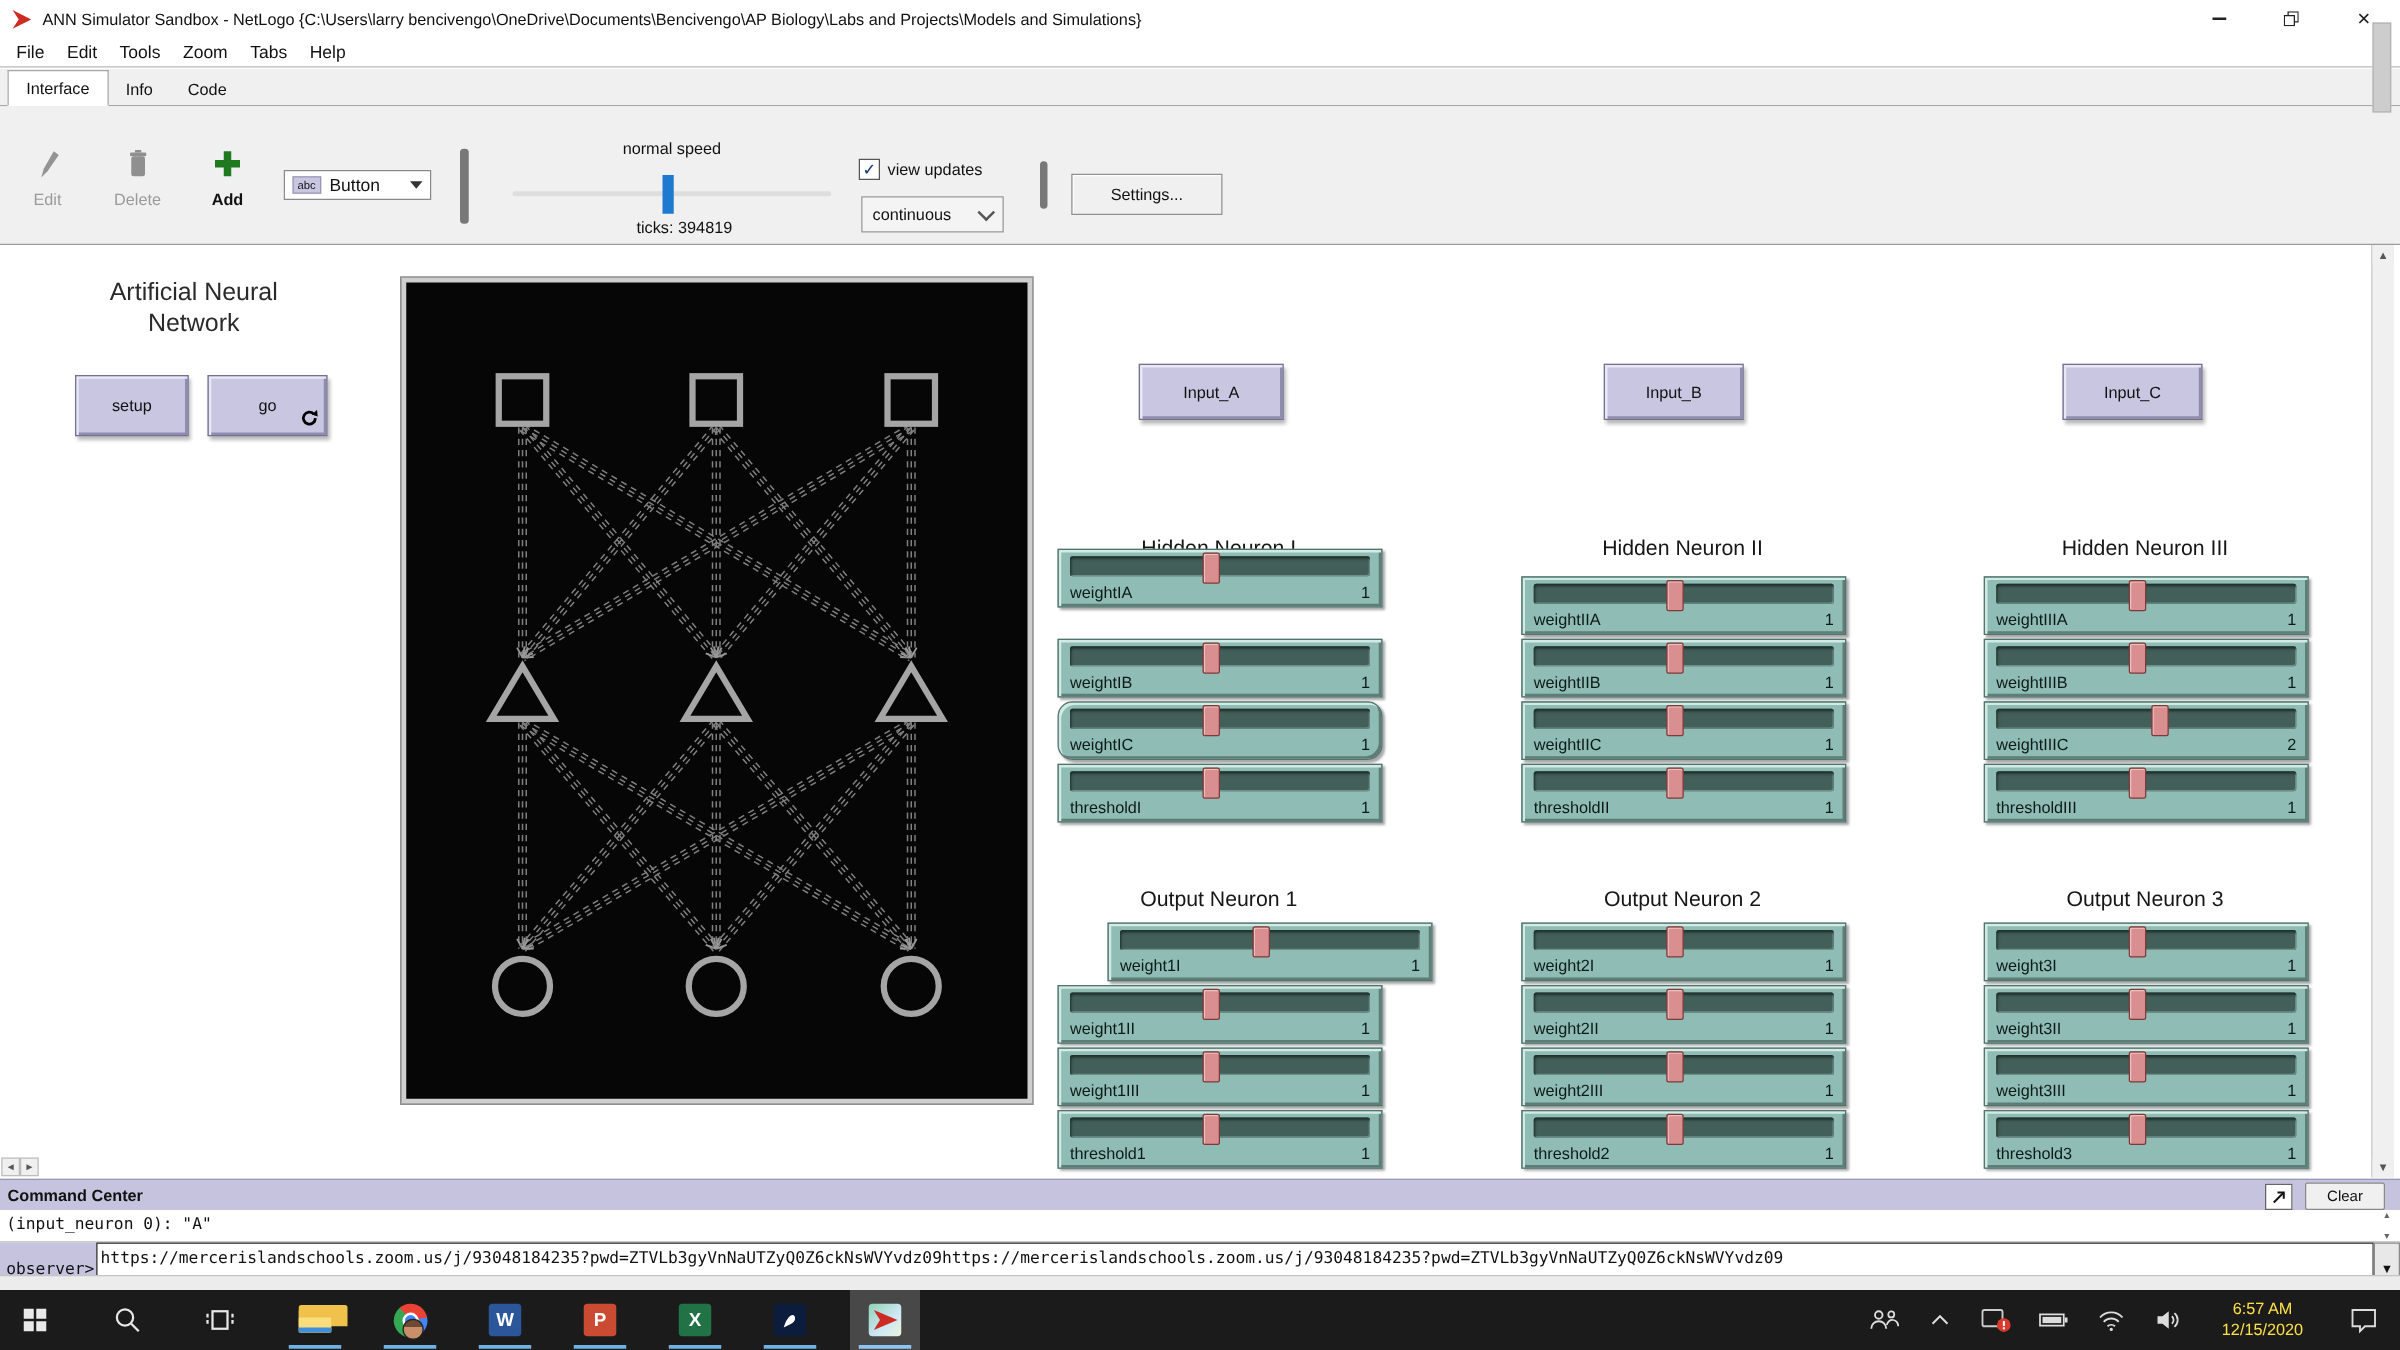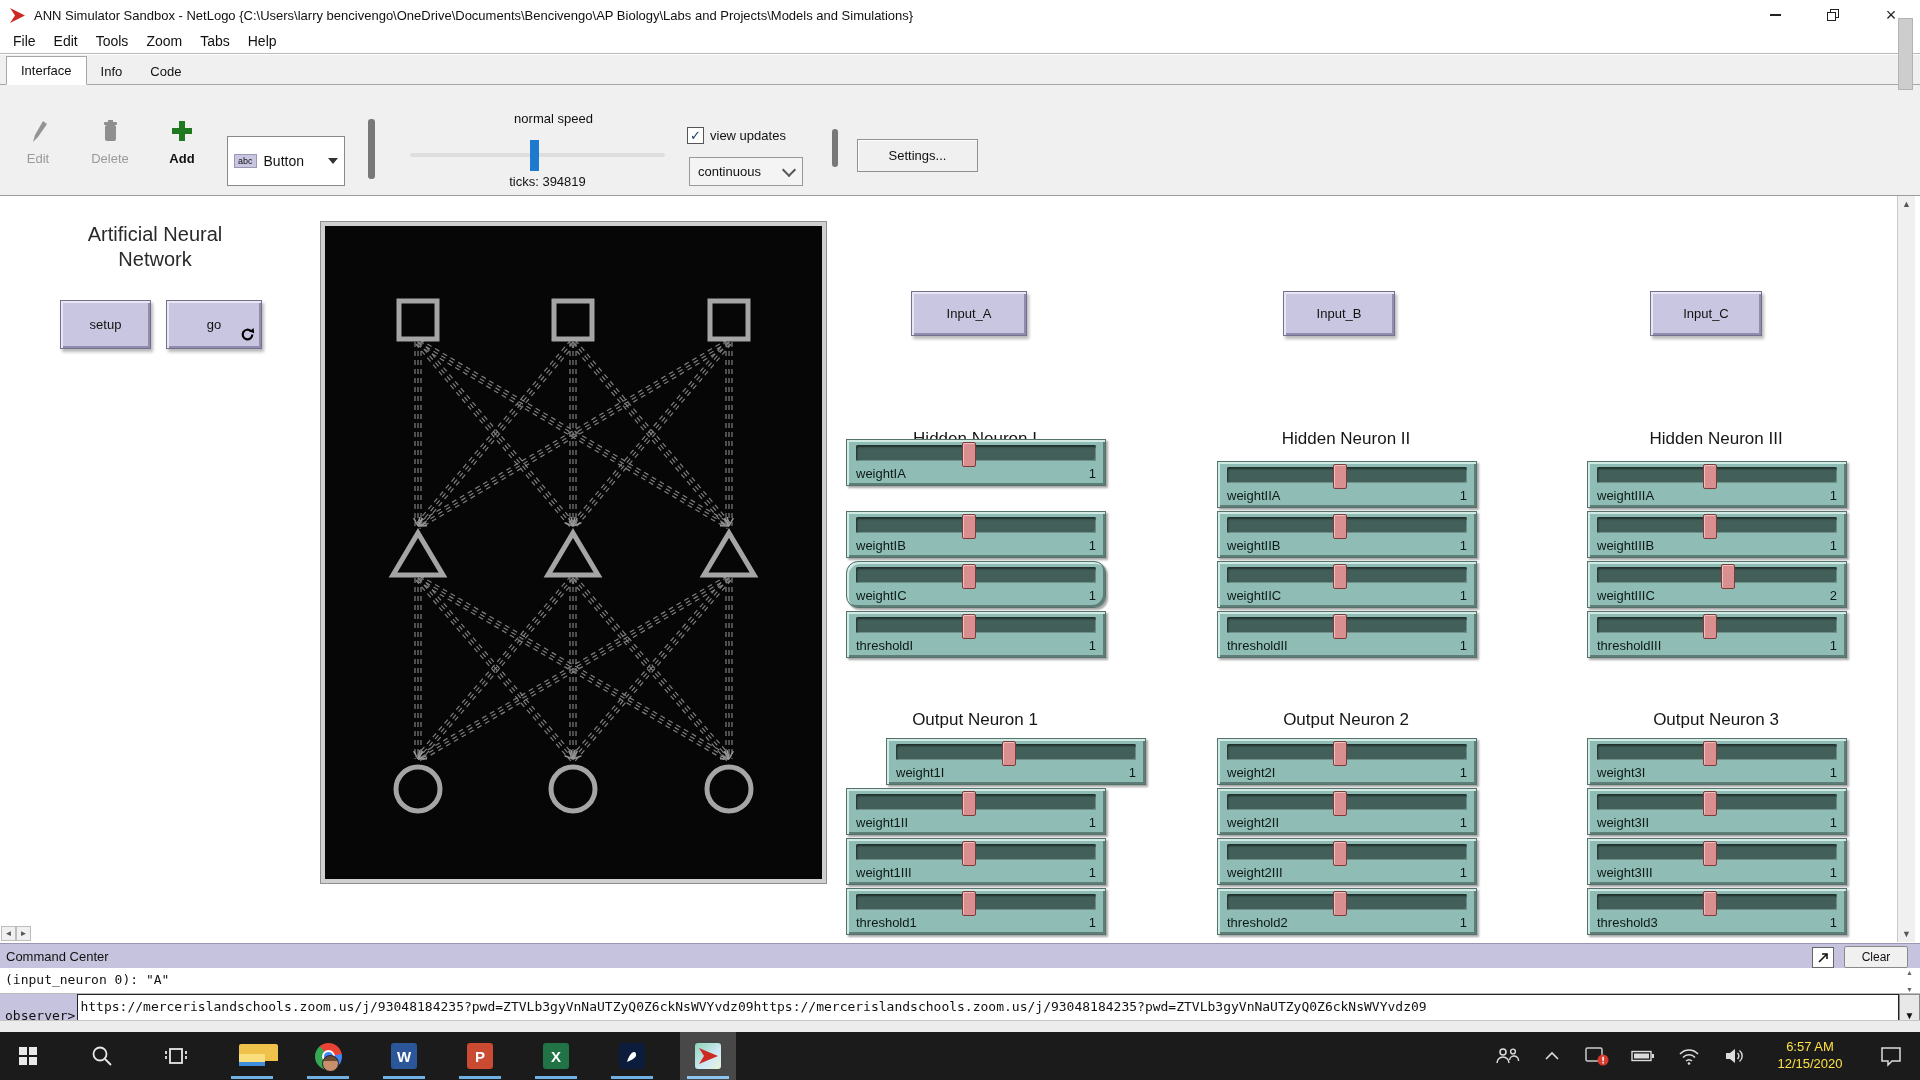--- a/index.html
+++ b/index.html
@@ -20,26 +20,26 @@
            border-bottom:1px solid #a6a6a6;box-sizing:border-box;display:flex;align-items:flex-end;padding-left:6px}
   .tab{font-size:13px;padding:6px 14px;color:#111;position:relative;top:1px}
   .tab.active{background:#fff;border:1px solid #a6a6a6;border-bottom:1px solid #fff}
   
   #toolbar{position:absolute;left:0;top:85px;width:1920px;height:111px;background:#f0f0f0;
            border-bottom:1px solid #9c9c9c;box-sizing:border-box}
   .tool{position:absolute;width:60px;text-align:center}
   .tool .t-label{font-size:13px;margin-top:4px}
   .disabled-label{color:#9a9a9a}
   .sep{position:absolute;background:#787878;border-radius:3px}
-  #widget-dd{position:absolute;left:227px;top:51px;width:118px;height:50px;background:#fff;
+  #widget-dd{position:absolute;left:227px;top:51px;width:118px;height:24px;background:#fff;
              border:1px solid #8a8a8a;display:flex;align-items:center;padding:0 6px;box-sizing:border-box}
   .abc-badge{background:#c9c6e1;border:1px solid #9a97b5;font-size:9px;padding:1px 3px;margin-right:7px}
   .dd-caret{width:0;height:0;border-left:5px solid transparent;border-right:5px solid transparent;
             border-top:6px solid #333;margin-left:auto}
-  #speed-label{position:absolute;left:426px;top:26px;width:255px;text-align:center;font-size:13px}
+  #speed-label{position:absolute;left:410px;top:26px;width:255px;text-align:center;font-size:13px}
   #speed-track{position:absolute;left:410px;top:68px;width:255px;height:4px;background:#dedede;border-radius:2px}
   #speed-thumb{position:absolute;left:530px;top:55px;width:9px;height:31px;background:#1e7ad0}
   #ticks-label{position:absolute;left:410px;top:89px;width:275px;text-align:center;font-size:13px}
   #view-updates{position:absolute;left:687px;top:42px;display:flex;align-items:center}
   #vu-box{width:15px;height:15px;background:#fff;border:1px solid #555;display:flex;align-items:center;
           justify-content:center;font-size:13px;color:#1a3a6a;margin-right:6px}
   #vu-label{font-size:13px}
   #update-dd{position:absolute;left:689px;top:72px;width:114px;height:29px;background:#f4f4f4;border:1px solid #999;
              display:flex;align-items:center;padding:0 8px;box-sizing:border-box;font-size:13px}
   .thin-chev{width:8px;height:8px;border-right:2px solid #555;border-bottom:2px solid #555;
@@ -66,21 +66,21 @@
   
   #v-scroll{position:absolute;left:1897px;top:196px;width:17px;height:746px;background:#f0f0f0;border-left:1px solid #c9c9c9}
   .sc-arrow{position:absolute;left:0;width:17px;height:16px;display:flex;align-items:center;justify-content:center;
             font-size:9px;color:#555;background:#f0f0f0}
   #v-thumb{position:absolute;left:1px;top:18px;width:15px;height:72px;background:#cdcdcd;border:1px solid #b3b3b3;box-sizing:border-box}
   .h-arrow{position:absolute;top:926px;width:15px;height:15px;background:#f0f0f0;border:1px solid #bdbdbd;
            box-sizing:border-box;display:flex;align-items:center;justify-content:center;font-size:8px;color:#555}
   
   #cc-header{position:absolute;left:0;top:943px;width:1920px;height:25px;background:#c6c3de;
              border-top:1px solid #9a97b5;box-sizing:border-box;display:flex;align-items:center}
-  #cc-title{font-size:13px;font-weight:normal;margin-left:6px}
+  #cc-title{font-size:13px;font-weight:bold;margin-left:6px}
   #cc-expand{position:absolute;left:1812px;top:3px;width:20px;height:19px;background:#fff;border:1px solid #666;
              display:flex;align-items:center;justify-content:center}
   #cc-clear{position:absolute;left:1844px;top:2px;width:62px;height:20px;background:#f0f0f0;border:1px solid #8a8a8a;
             border-radius:2px;display:flex;align-items:center;justify-content:center;font-size:12px}
   #cc-output{position:absolute;left:0;top:968px;width:1920px;height:26px;background:#fff;border-bottom:1px solid #bbb;
              box-sizing:border-box;font-family:"DejaVu Sans Mono",monospace;font-size:13px;padding:4px 0 0 5px}
   #out-scroll{position:absolute;left:1903px;top:969px;width:13px;height:24px;color:#666;font-size:7px;
               display:flex;flex-direction:column;justify-content:space-between;align-items:center}
   #cc-observer{position:absolute;left:0;top:994px;width:1920px;height:42px;display:flex}
   #obs-prompt{background:#c6c3de;font-family:"DejaVu Sans Mono",monospace;font-size:13px;

